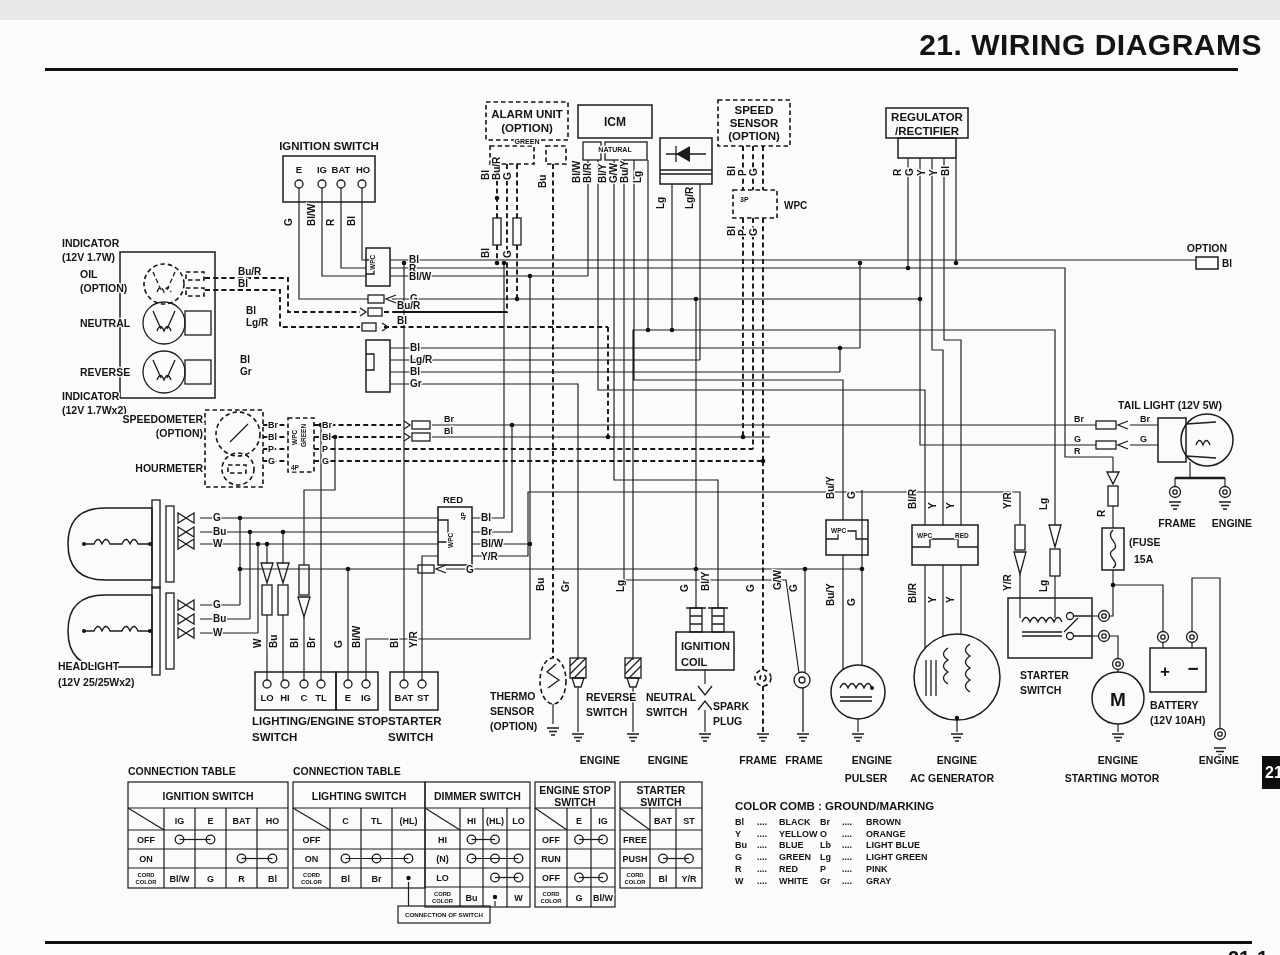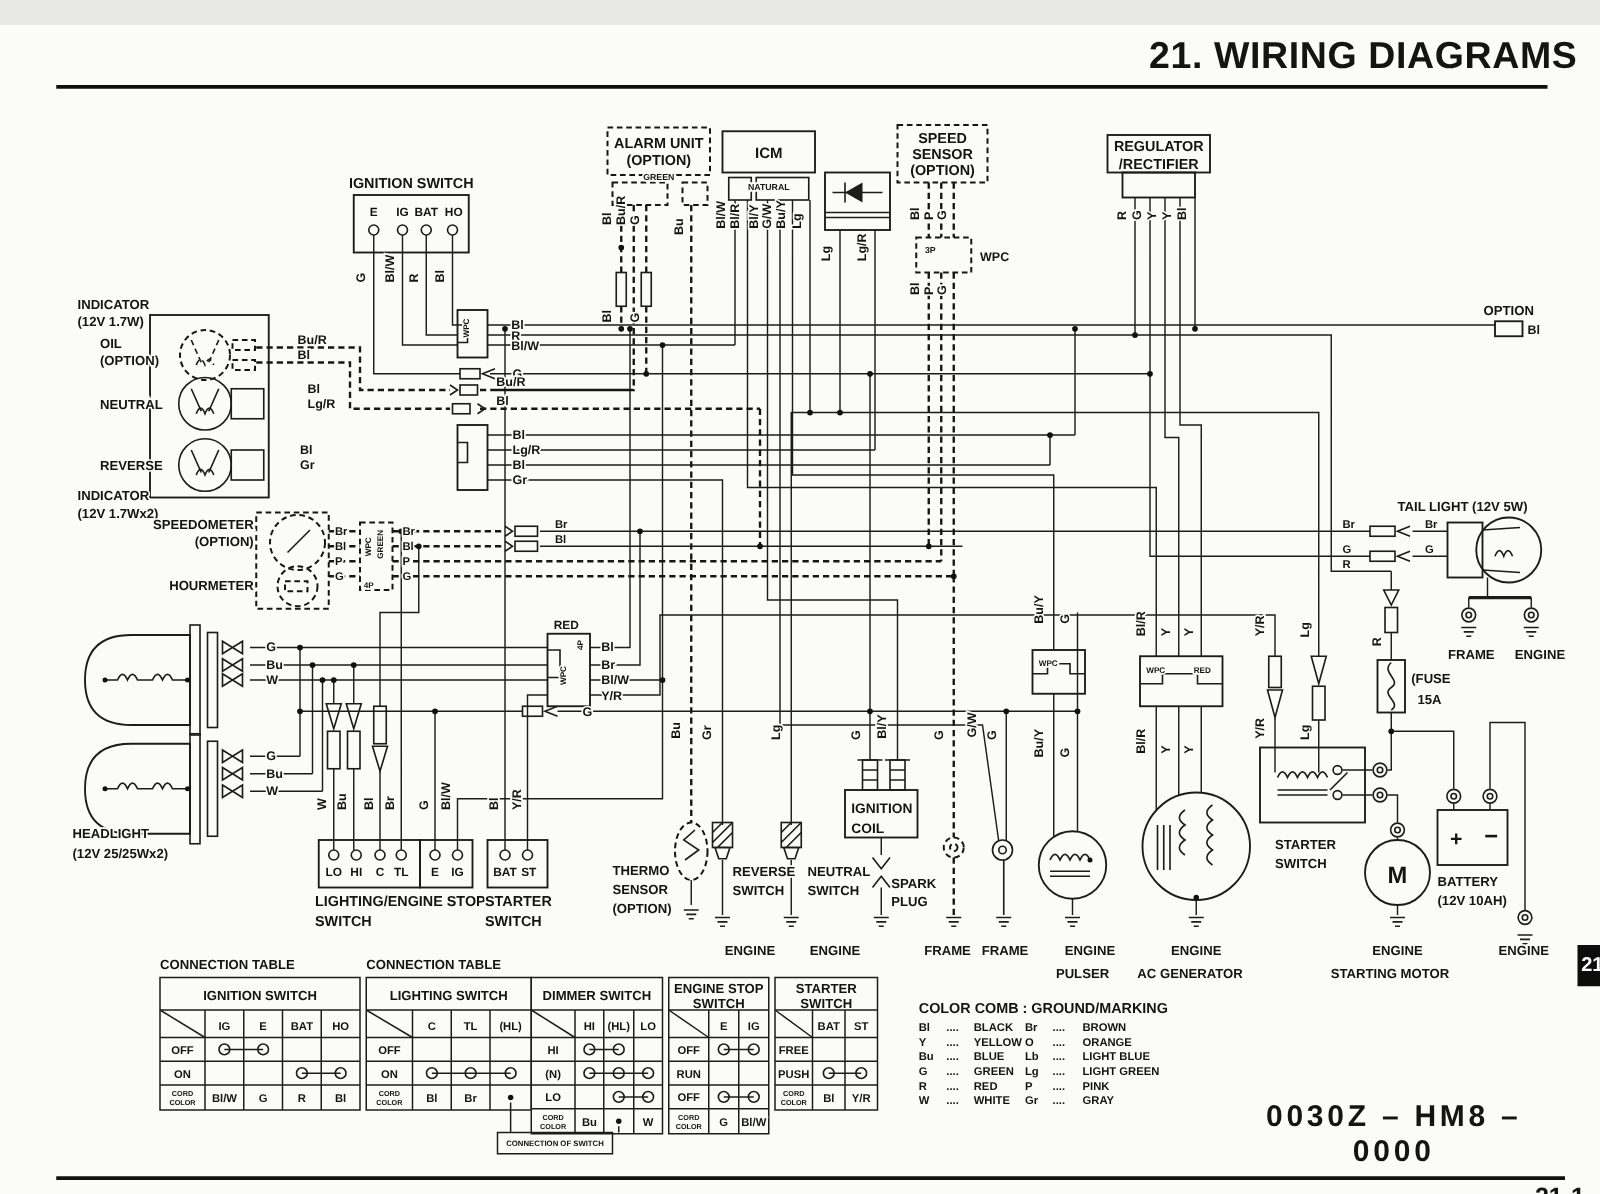--- a/index.html
+++ b/index.html
@@ -721,17 +721,16 @@
         <text x="866" y="840.1" font-size="9" class="lbl" font-weight="700">LIGHT GREEN</text>
         <text x="820" y="851.8" font-size="9" class="lbl" font-weight="700">P</text>
         <text x="842" y="851.8" font-size="9" class="lbl" font-weight="600">....</text>
         <text x="866" y="851.8" font-size="9" class="lbl" font-weight="700">PINK</text>
         <text x="820" y="863.5" font-size="9" class="lbl" font-weight="700">Gr</text>
         <text x="842" y="863.5" font-size="9" class="lbl" font-weight="600">....</text>
         <text x="866" y="863.5" font-size="9" class="lbl" font-weight="700">GRAY</text>
       </g>
   </svg>
 
-  <div class="part-number">0030Z – HM8 – 0000</div>
   <div class="rule bottom"></div>
   <div class="page-number">21-1</div>
   <div class="chapter-tab">21</div>
 </div>
 
 </body></html>

